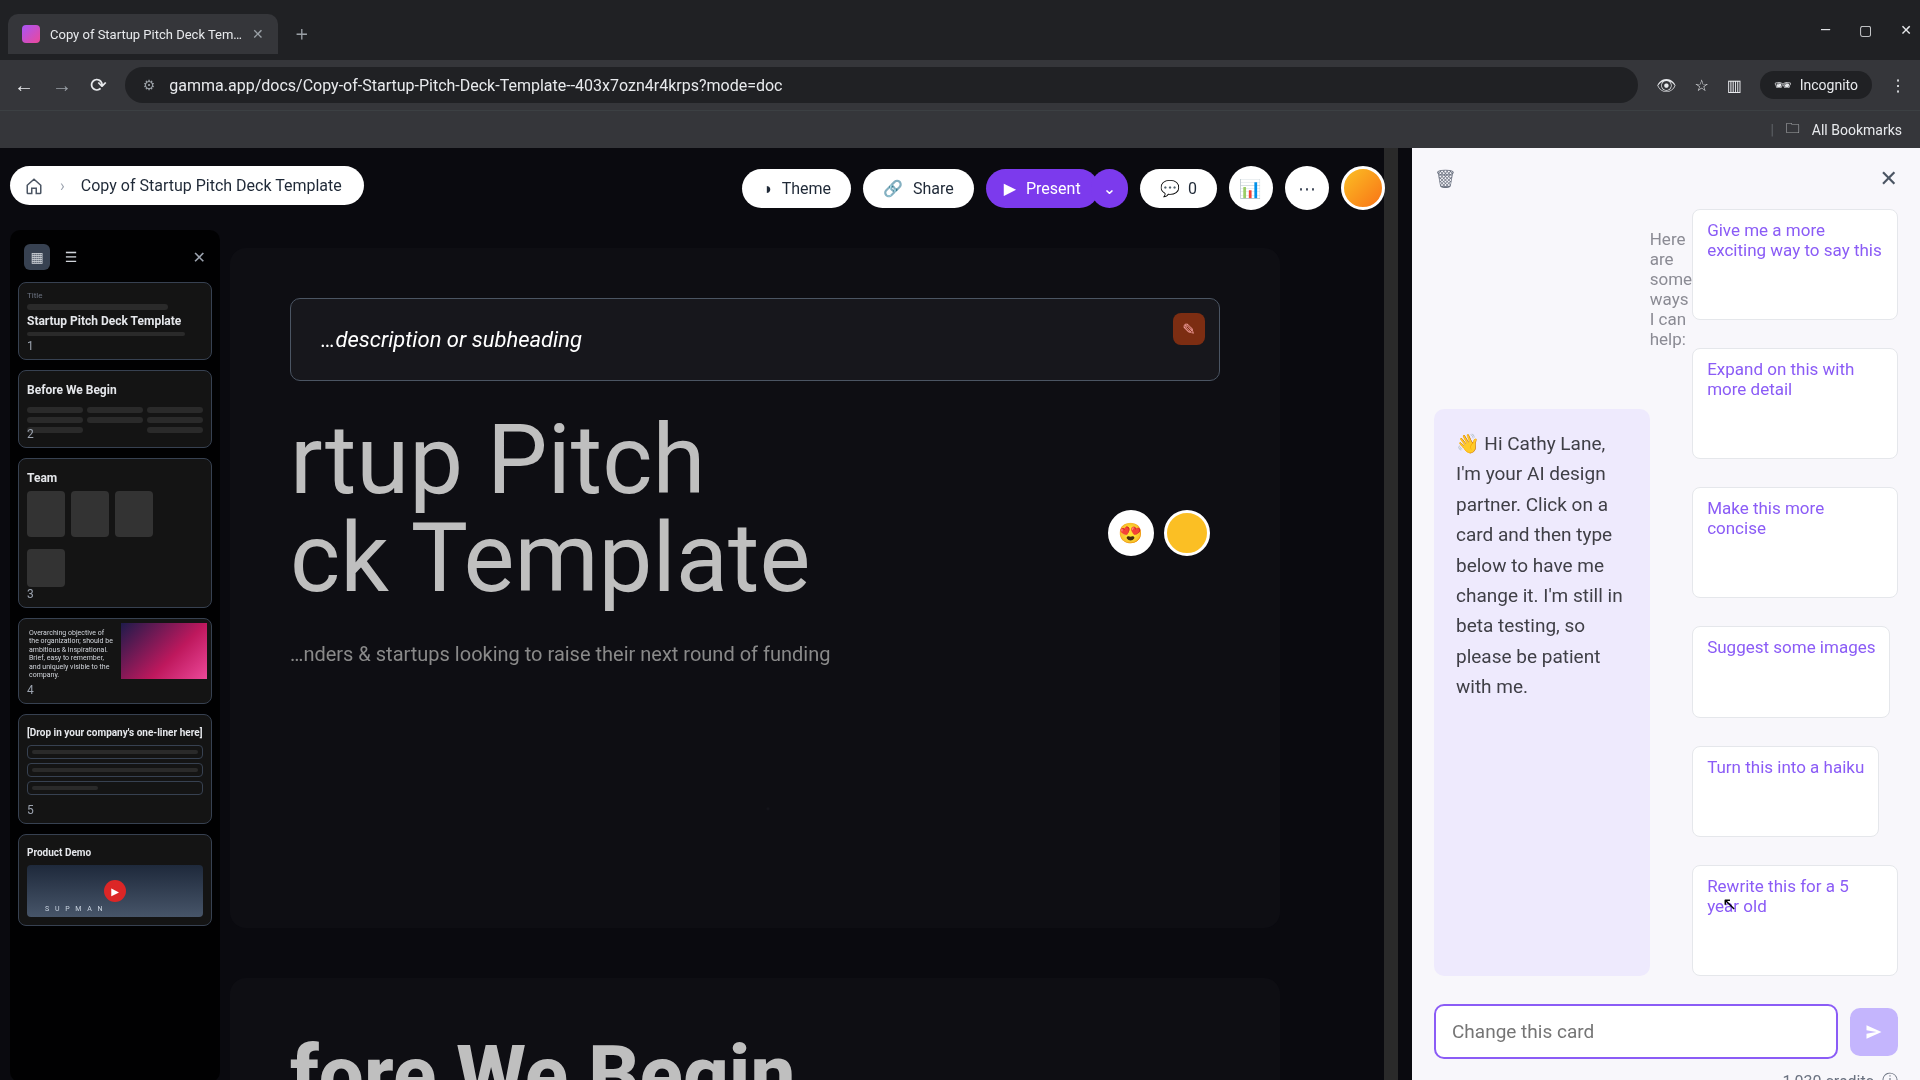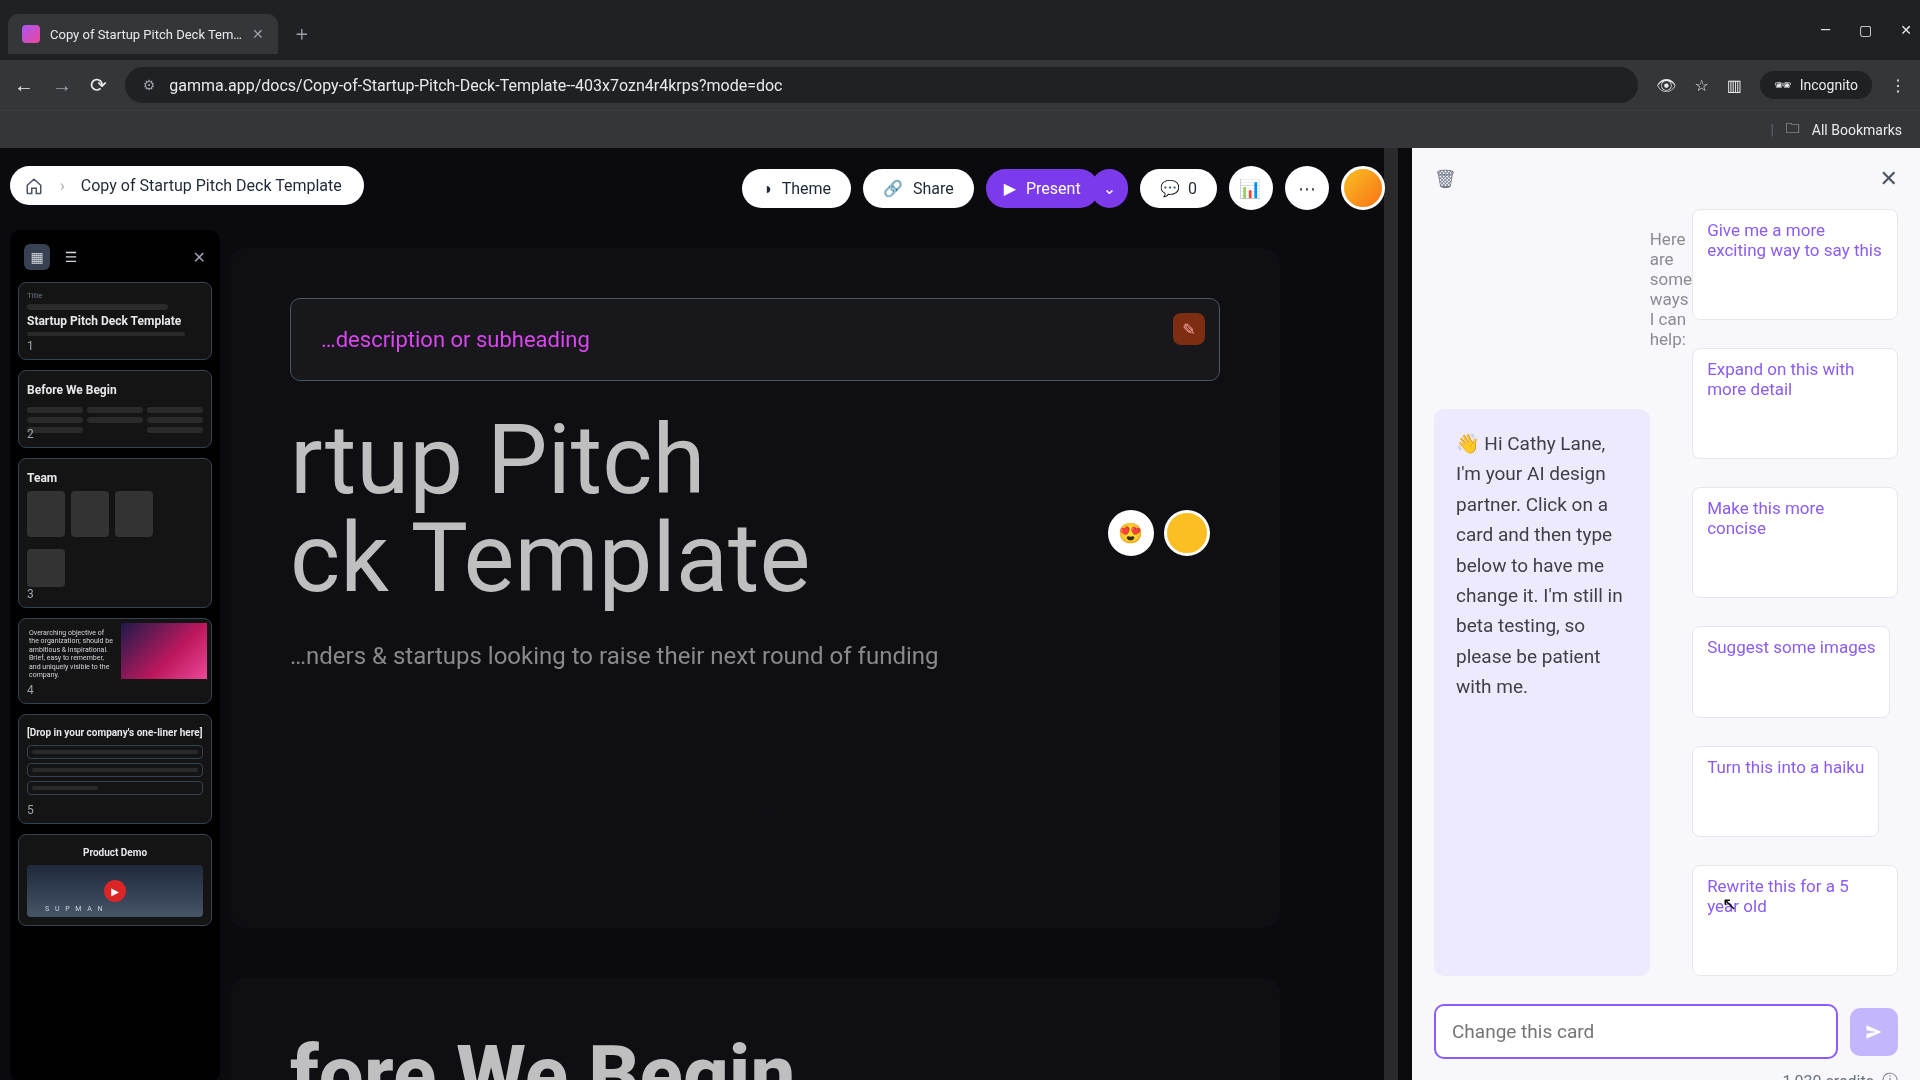--- a/index.html
+++ b/index.html
@@ -57,23 +57,23 @@
 .thumb-grad { height:56px; margin-top:4px; border-radius:4px; background:linear-gradient(135deg,#1e1b4b,#be185d 60%,#ec4899); }
 .thumb-prod { height:52px; margin-top:6px; border-radius:4px; background:linear-gradient(180deg,#1e293b,#475569); position:relative; display:flex; align-items:center; justify-content:center; }
 .thumb-prod .play { width:22px; height:22px; border-radius:50%; background:#dc2626; display:flex; align-items:center; justify-content:center; color:#fff; font-size:10px; }
 .thumb-line { height:6px; background:#2a2a2a; border-radius:3px; margin-top:4px; }
 
 
 .canvas-wrap { position:absolute; top:0; left:0; right:520px; bottom:0; overflow:hidden; }
 .slide-card { position:absolute; left:230px; top:100px; right:120px; background:rgba(15,15,20,.88); border-radius:16px; padding:50px 60px; min-height:680px; }
 .sub-box { border:1px solid #4b5563; border-radius:10px; padding:28px 30px; margin-bottom:30px; position:relative; background:rgba(30,30,35,.6); }
 .sub-box .edit-btn { position:absolute; top:14px; right:14px; width:32px; height:32px; border-radius:8px; background:#7c2d12; display:flex; align-items:center; justify-content:center; color:#fca5a5; cursor:pointer; }
-.sub-text { color:#d946ef; font-size:22px; }
+.sub-text { color:#ffffff; font-size:22px;font-style:italic; }
 .slide-title { color:#bfbfbf; font-size:96px; font-weight:400; line-height:1.02; margin:31px 0 34px; }
-.slide-desc { color:#898989; font-size:24px; }
+.slide-desc { color:#898989; font-size:20px; }
 .float-avatars { position:absolute; top:262px; right:70px; display:flex; gap:10px; }
 .fa { width:46px; height:46px; border-radius:50%; background:#fbbf24; border:3px solid #fff; }
 .fa.react { background:#fff; display:flex; align-items:center; justify-content:center; font-size:20px; }
 
 .slide-card2 { position:absolute; left:230px; top:830px; right:120px; background:rgba(15,15,20,.88); border-radius:16px 16px 0 0; padding:50px 60px; min-height:260px; }
 .slide-title2 { color:#bfbfbf; font-size:80px; font-weight:800; }
 
 .vscroll { position:absolute; right:522px; top:0; bottom:0; width:14px; background:#2a2a2a; }
 
 
@@ -245,21 +245,21 @@
         </div>
       <div style="border:1px solid #374151;border-radius:4px;padding:4px;margin-top:4px;">
           <div class="thumb-line" style="margin:0;height:4px;"></div>
         </div>
       <div style="border:1px solid #374151;border-radius:4px;padding:4px;margin-top:4px;">
           <div class="thumb-line" style="margin:0;height:4px;width:40%;"></div>
         </div>
       <span class="num">5</span>
     </div>
 
-    <div class="thumb" style="min-height:90px;text-align:center;">
+    <div class="thumb" style="min-height:90px;">
       <div class="ttl" style="font-size:10px;">Product Demo</div>
       <div class="thumb-prod">
         <div class="play">▶</div>
         <div style="position:absolute;bottom:4px;left:18px;font-size:7px;letter-spacing:2px;color:#cbd5e1;">S U P  M A N</div>
       </div>
     </div>
   </div>
 
   <div class="canvas-wrap">
     <div class="slide-card">

